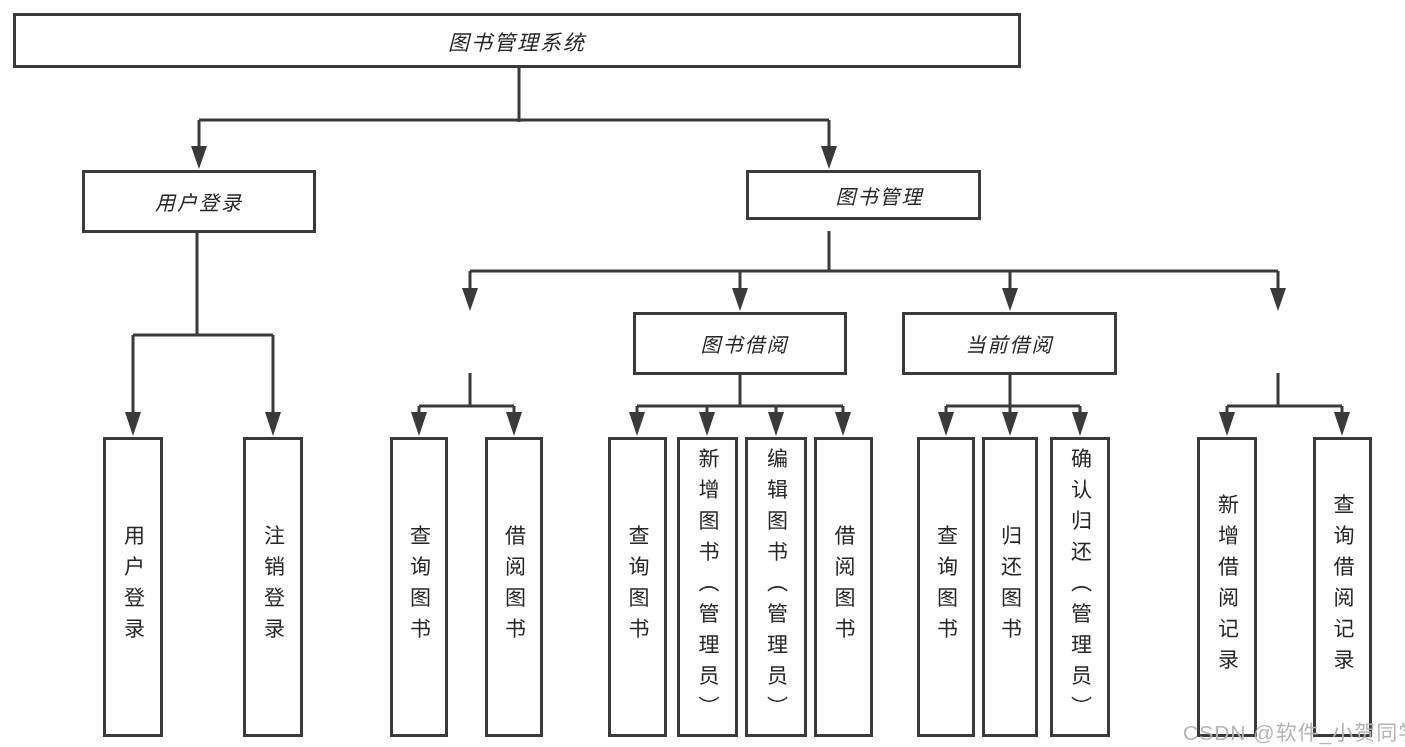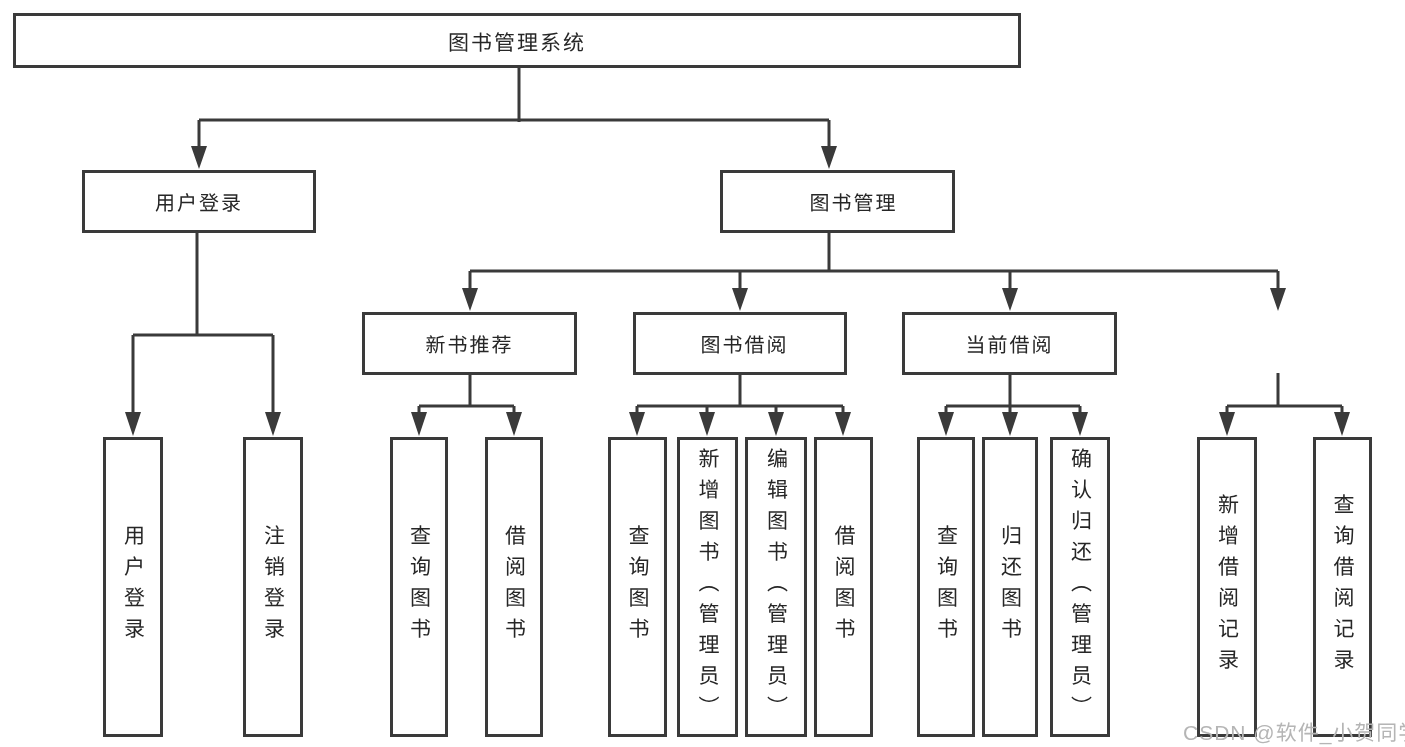--- a/index.html
+++ b/index.html
@@ -21,21 +21,21 @@
     position:absolute;
     box-sizing:border-box;
     border:3px solid var(--line);
     background:#ffffff;
     color:var(--text);
     display:flex;
     align-items:center;
     justify-content:center;
     z-index:1;
   }
-  .hbox{font-size:20px;letter-spacing:2px;white-space:nowrap;}
+  .hbox{font-size:20px;letter-spacing:2px;white-space:nowrap;font-style:italic;}
   .rootbox{font-size:21px;}
   .vbox{
     writing-mode:vertical-rl;
     text-orientation:mixed;
     font-size:21px;
     letter-spacing:10px;
     line-height:1;
   }
   .watermark{
     position:absolute;
@@ -106,27 +106,24 @@
              M1334 412 H1350 L1342 436 Z" fill="#3a3a3a" stroke="none"></path>
   </svg>
 
   <div class="box hbox rootbox" style="left:13px;top:13px;width:1008px;height:55px;">
     <span>图书管理系统</span>
   </div>
 
   <div class="box hbox" style="left:82px;top:170px;width:234px;height:63px;">
     <span>用户登录</span>
   </div>
-  <div class="box hbox" style="left:720px;top:170px;width:235px;height:63px;padding-left:32px;">
+  <div class="box hbox" style="left:746px;top:170px;width:235px;height:50px;padding-left:32px;">
     <span>图书管理</span>
   </div>
 
-  <div class="box hbox" style="left:362px;top:312px;width:215px;height:63px;">
-    <span>新书推荐</span>
-  </div>
   <div class="box hbox" style="left:633px;top:312px;width:214px;height:63px;padding-left:9px;">
     <span>图书借阅</span>
   </div>
   <div class="box hbox" style="left:902px;top:312px;width:215px;height:63px;justify-content:center;">
     <span>当前借阅</span>
   </div>
 
   <div class="box vbox" style="left:103px;top:437px;width:60px;height:300px;">
     <span>用户登录</span>
   </div>

